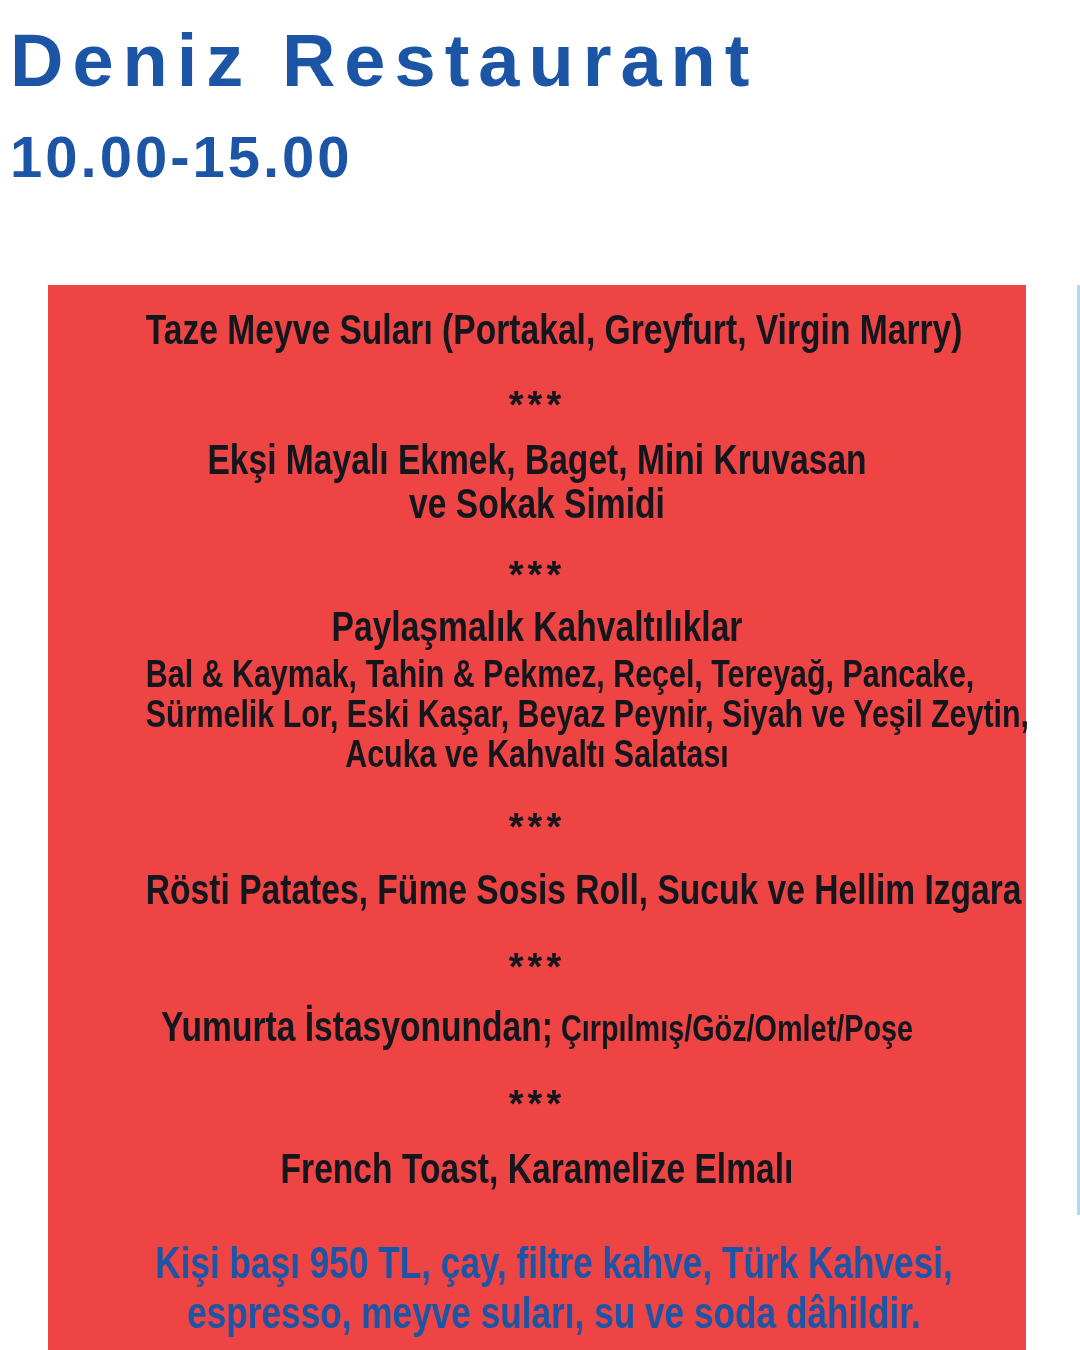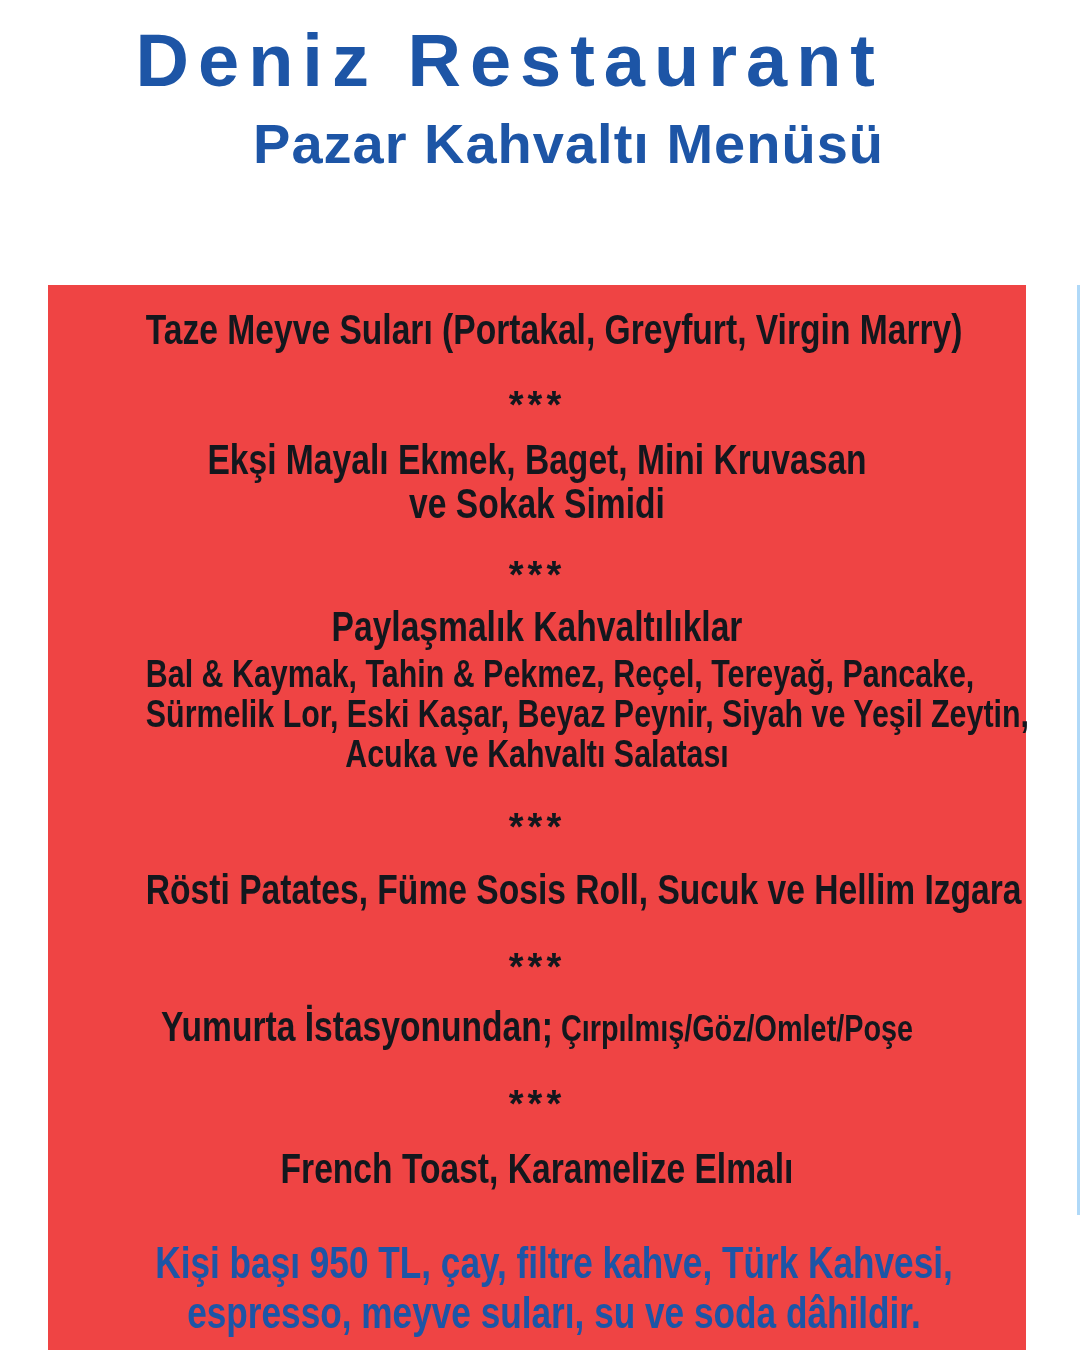--- a/index.html
+++ b/index.html
@@ -12,23 +12,23 @@
     position: relative;
     background: #ffffff;
     overflow: hidden;
     font-family: "Liberation Sans", sans-serif;
   }
 
   
   .header {
     position: absolute;
     top: 24px;
-    left: 0;
+    left: 10px;
     width: 884px;
-    text-align: right;
+    text-align: left;
     color: #1d55a6;
   }
   .title {
     font-size: 74px;
     font-weight: bold;
     letter-spacing: 9px;
     line-height: 1;
     white-space: nowrap;
   }
   .hours {
@@ -111,21 +111,21 @@
     color: #1d55a6;
     padding-left: 14px;
   }
   .fline { font-size: 44px; line-height: 50px; }
 </style>
 </head>
 <body>
 
 <div class="header">
   <div class="title">Deniz Restaurant</div>
-  <div class="subtitle">Pazar Kahvaltı Menüsü</div>
+  <div class="hours">10.00-15.00</div>
 </div>
 
 <div class="panel">
 
   <div class="mline">Taze Meyve Suları (Portakal, Greyfurt, Virgin Marry)</div>
 
   <div class="sep mt36">***</div>
 
   <div class="mline mt16">Ekşi Mayalı Ekmek, Baget, Mini Kruvasan</div>
   <div class="mline mt0">ve Sokak Simidi</div>

